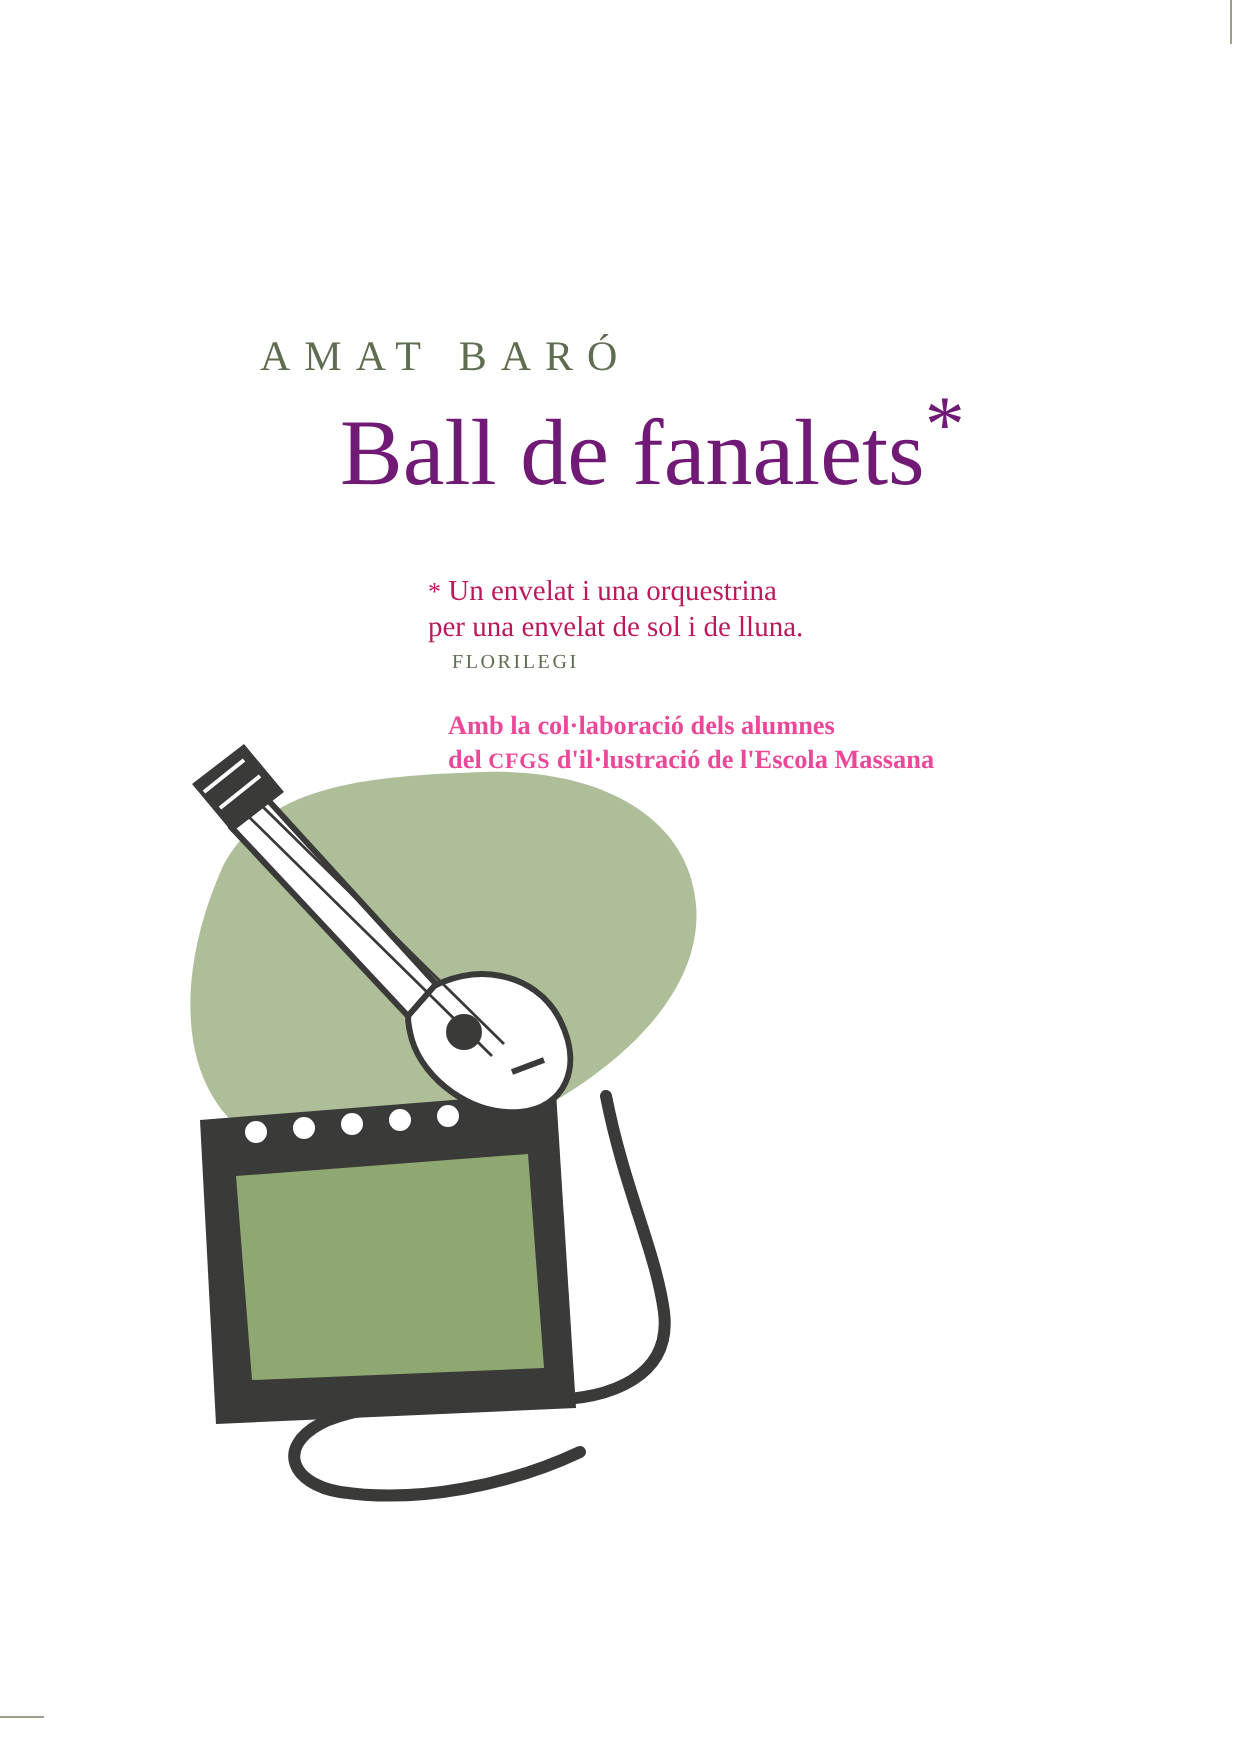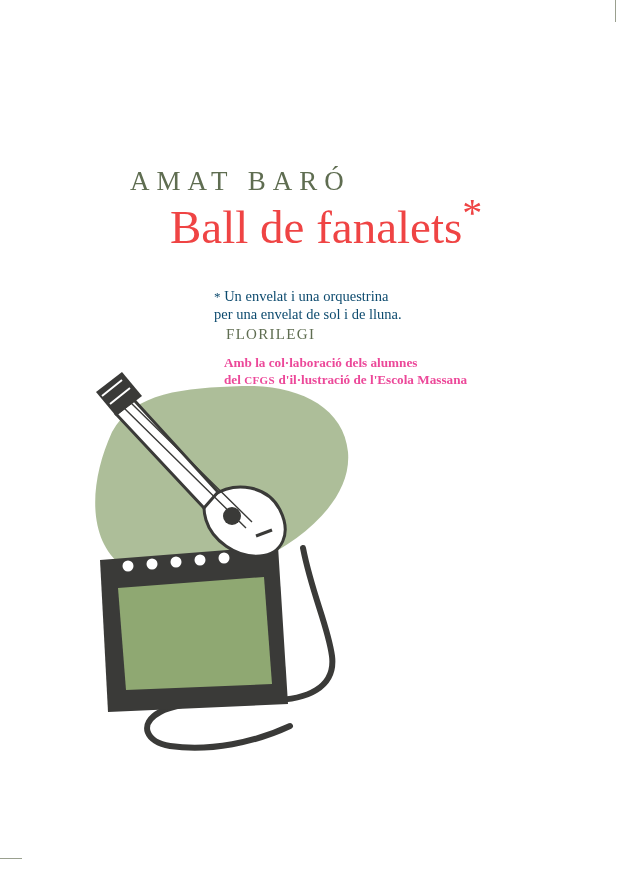--- a/index.html
+++ b/index.html
@@ -37,64 +37,64 @@
   .cover {
     position: absolute;
     inset: 0;
   }
 
   
   .author {
     position: absolute;
     left: 130px;
     top: 166px;
-    font-size: 27px;
+    font-size: 21px;
     letter-spacing: 7px;
     color: #5f6d51;
     font-family: "Liberation Serif", serif;
     font-weight: 400;
     white-space: nowrap;
   }
 
   .title {
     position: absolute;
     left: 170px;
     top: 200px;
     font-size: 47px;
-    color: #ef4444;
+    color: #701a75;
     font-family: "Liberation Serif", serif;
     font-weight: 400;
     letter-spacing: 0px;
     white-space: nowrap;
   }
   .title .asterisk {
     font-size: 40px;
     vertical-align: super;
     line-height: 0;
   }
 
   .subtitle {
     position: absolute;
     left: 214px;
     top: 288px;
     font-size: 14.5px;
     line-height: 1.22;
-    color: #0c4a6e;
+    color: #be185d;
     font-family: "Liberation Serif", serif;
     width: 280px;
   }
   .subtitle .star {
     font-size: 13px;
   }
 
   .imprint {
     position: absolute;
     left: 226px;
     top: 326px;
-    font-size: 15px;
+    font-size: 10px;
     letter-spacing: 1.3px;
     color: #5f6d51;
     font-family: "Liberation Serif", serif;
   }
 
   .collab {
     position: absolute;
     left: 224px;
     top: 355px;
     font-size: 13.2px;

